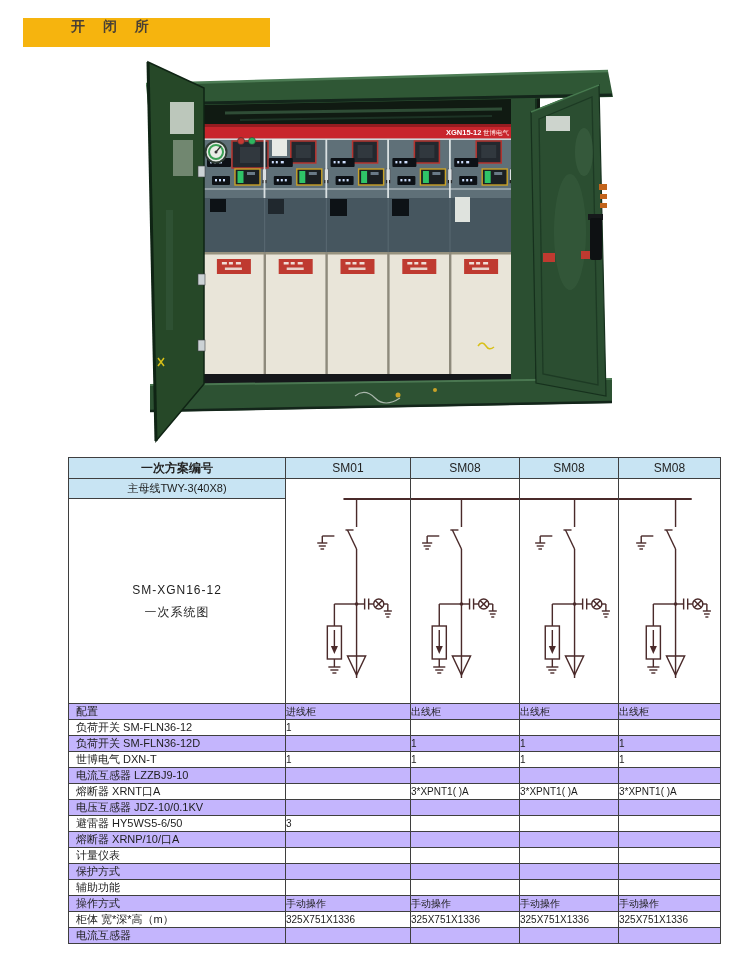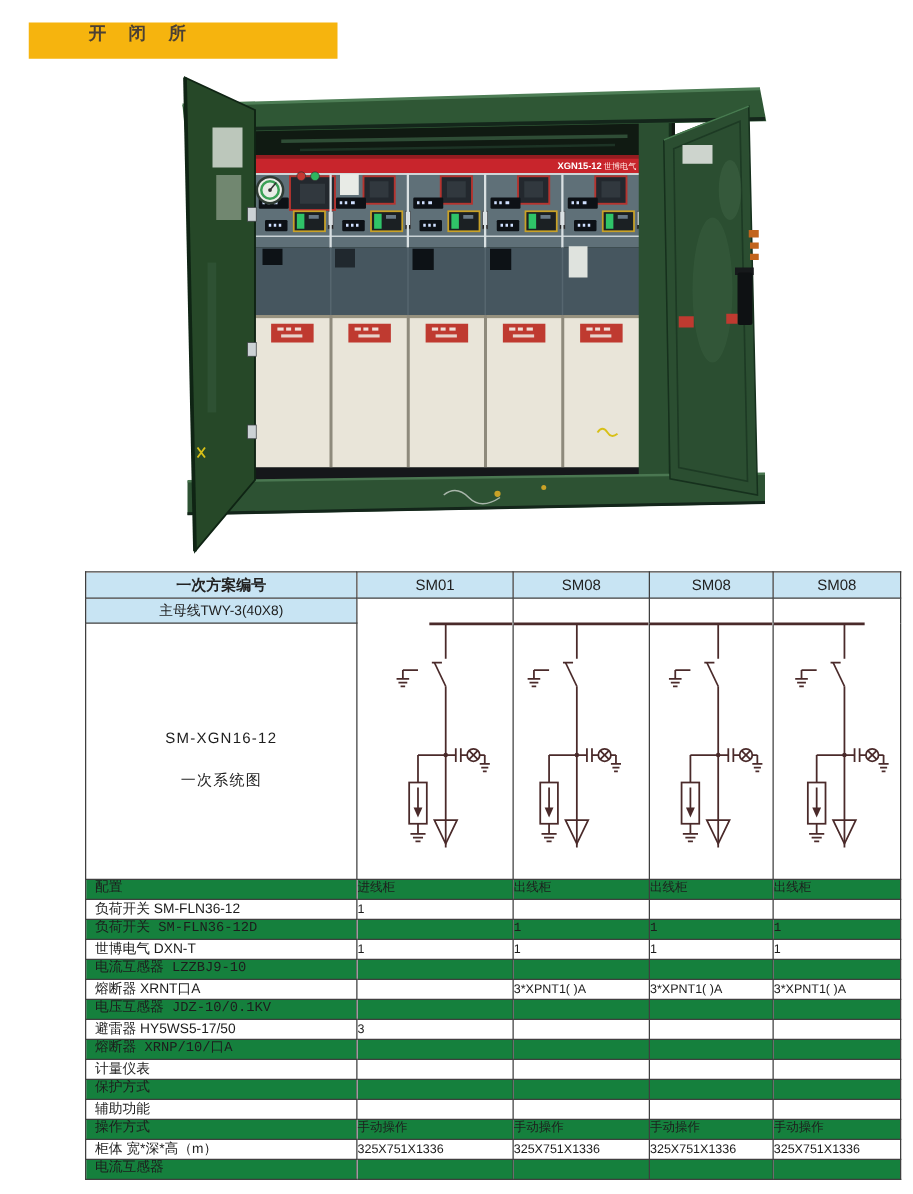--- a/index.html
+++ b/index.html
@@ -18,26 +18,26 @@
   
   .spec{position:absolute;left:68px;top:457px;width:652px;border-collapse:collapse;
         table-layout:fixed;font-size:11px;}
   .spec td{border:1px solid #3f3f3f;padding:0;vertical-align:middle;
            overflow:hidden;white-space:nowrap;}
   .spec .blue{background:#c8e4f3;}
   .spec .hdr{height:20px;text-align:center;font-size:12px;color:#222;margin-left:12px;}
   .spec .hdr0{font-weight:bold;}
   .spec .busrow{height:19px;text-align:center;font-size:11px;}
   .spec .diaglabel{height:204px;text-align:center;font-size:12px;letter-spacing:1px;}
-  .spec .diaglabel div{line-height:22px;margin-top:12px;}
+  .spec .diaglabel div{line-height:22px;}
   .spec .diagram-cell{background:#fff;padding:0;}
   .spec .diagram-cell svg{display:block;}
   .spec .lbl{height:15px;line-height:15px;padding-left:7px;text-align:left;font-size:11px;}
   .spec .val{height:15px;line-height:15px;text-align:left;font-size:10px;}
-  .spec tr.shade td{background:#15803d;font-family:Liberation Mono, monospace;}
+  .spec tr.shade td{background:#c4b5fd;}
 </style>
 </head>
 <body>
 
 <div class="banner">
   <span>开 闭 所</span>
 </div>
 
 <svg id="photo" viewBox="0 0 730 460">
 
@@ -457,21 +457,21 @@
         <td class="val">3*XPNT1(  )A</td>
       </tr>
       <tr class="shade">
         <td class="lbl">电压互感器  JDZ-10/0.1KV</td>
         <td class="val"></td>
         <td class="val"></td>
         <td class="val"></td>
         <td class="val"></td>
       </tr>
       <tr>
-        <td class="lbl">避雷器  HY5WS5-17/50</td>
+        <td class="lbl">避雷器  HY5WS5-6/50</td>
         <td class="val">3</td>
         <td class="val"></td>
         <td class="val"></td>
         <td class="val"></td>
       </tr>
       <tr class="shade">
         <td class="lbl">熔断器 XRNP/10/口A</td>
         <td class="val"></td>
         <td class="val"></td>
         <td class="val"></td>

